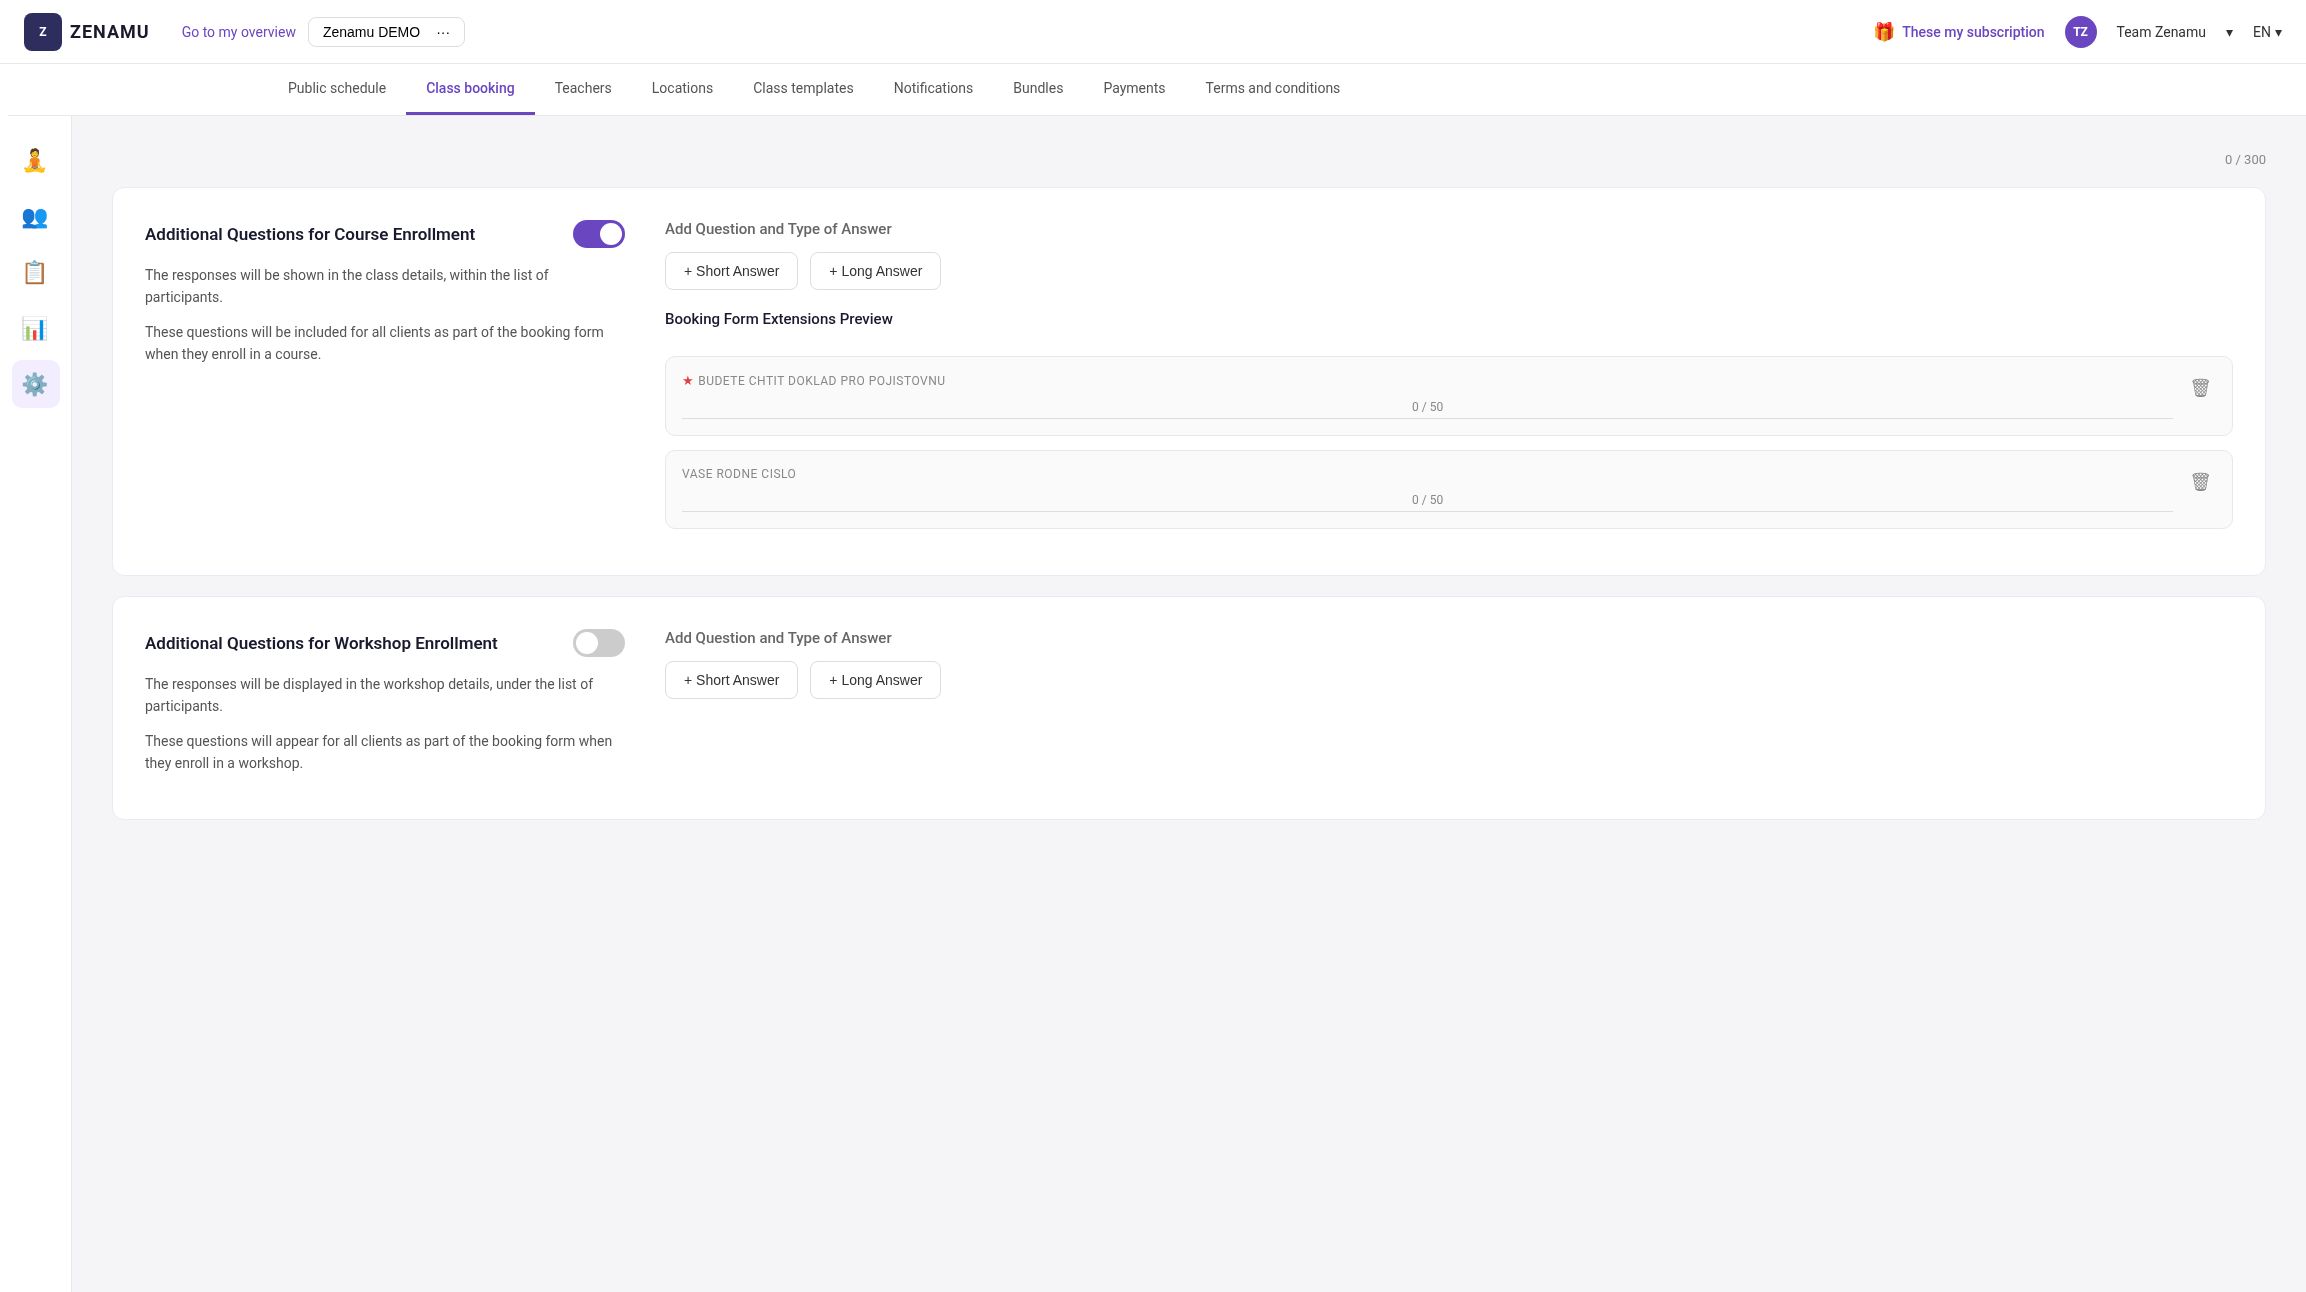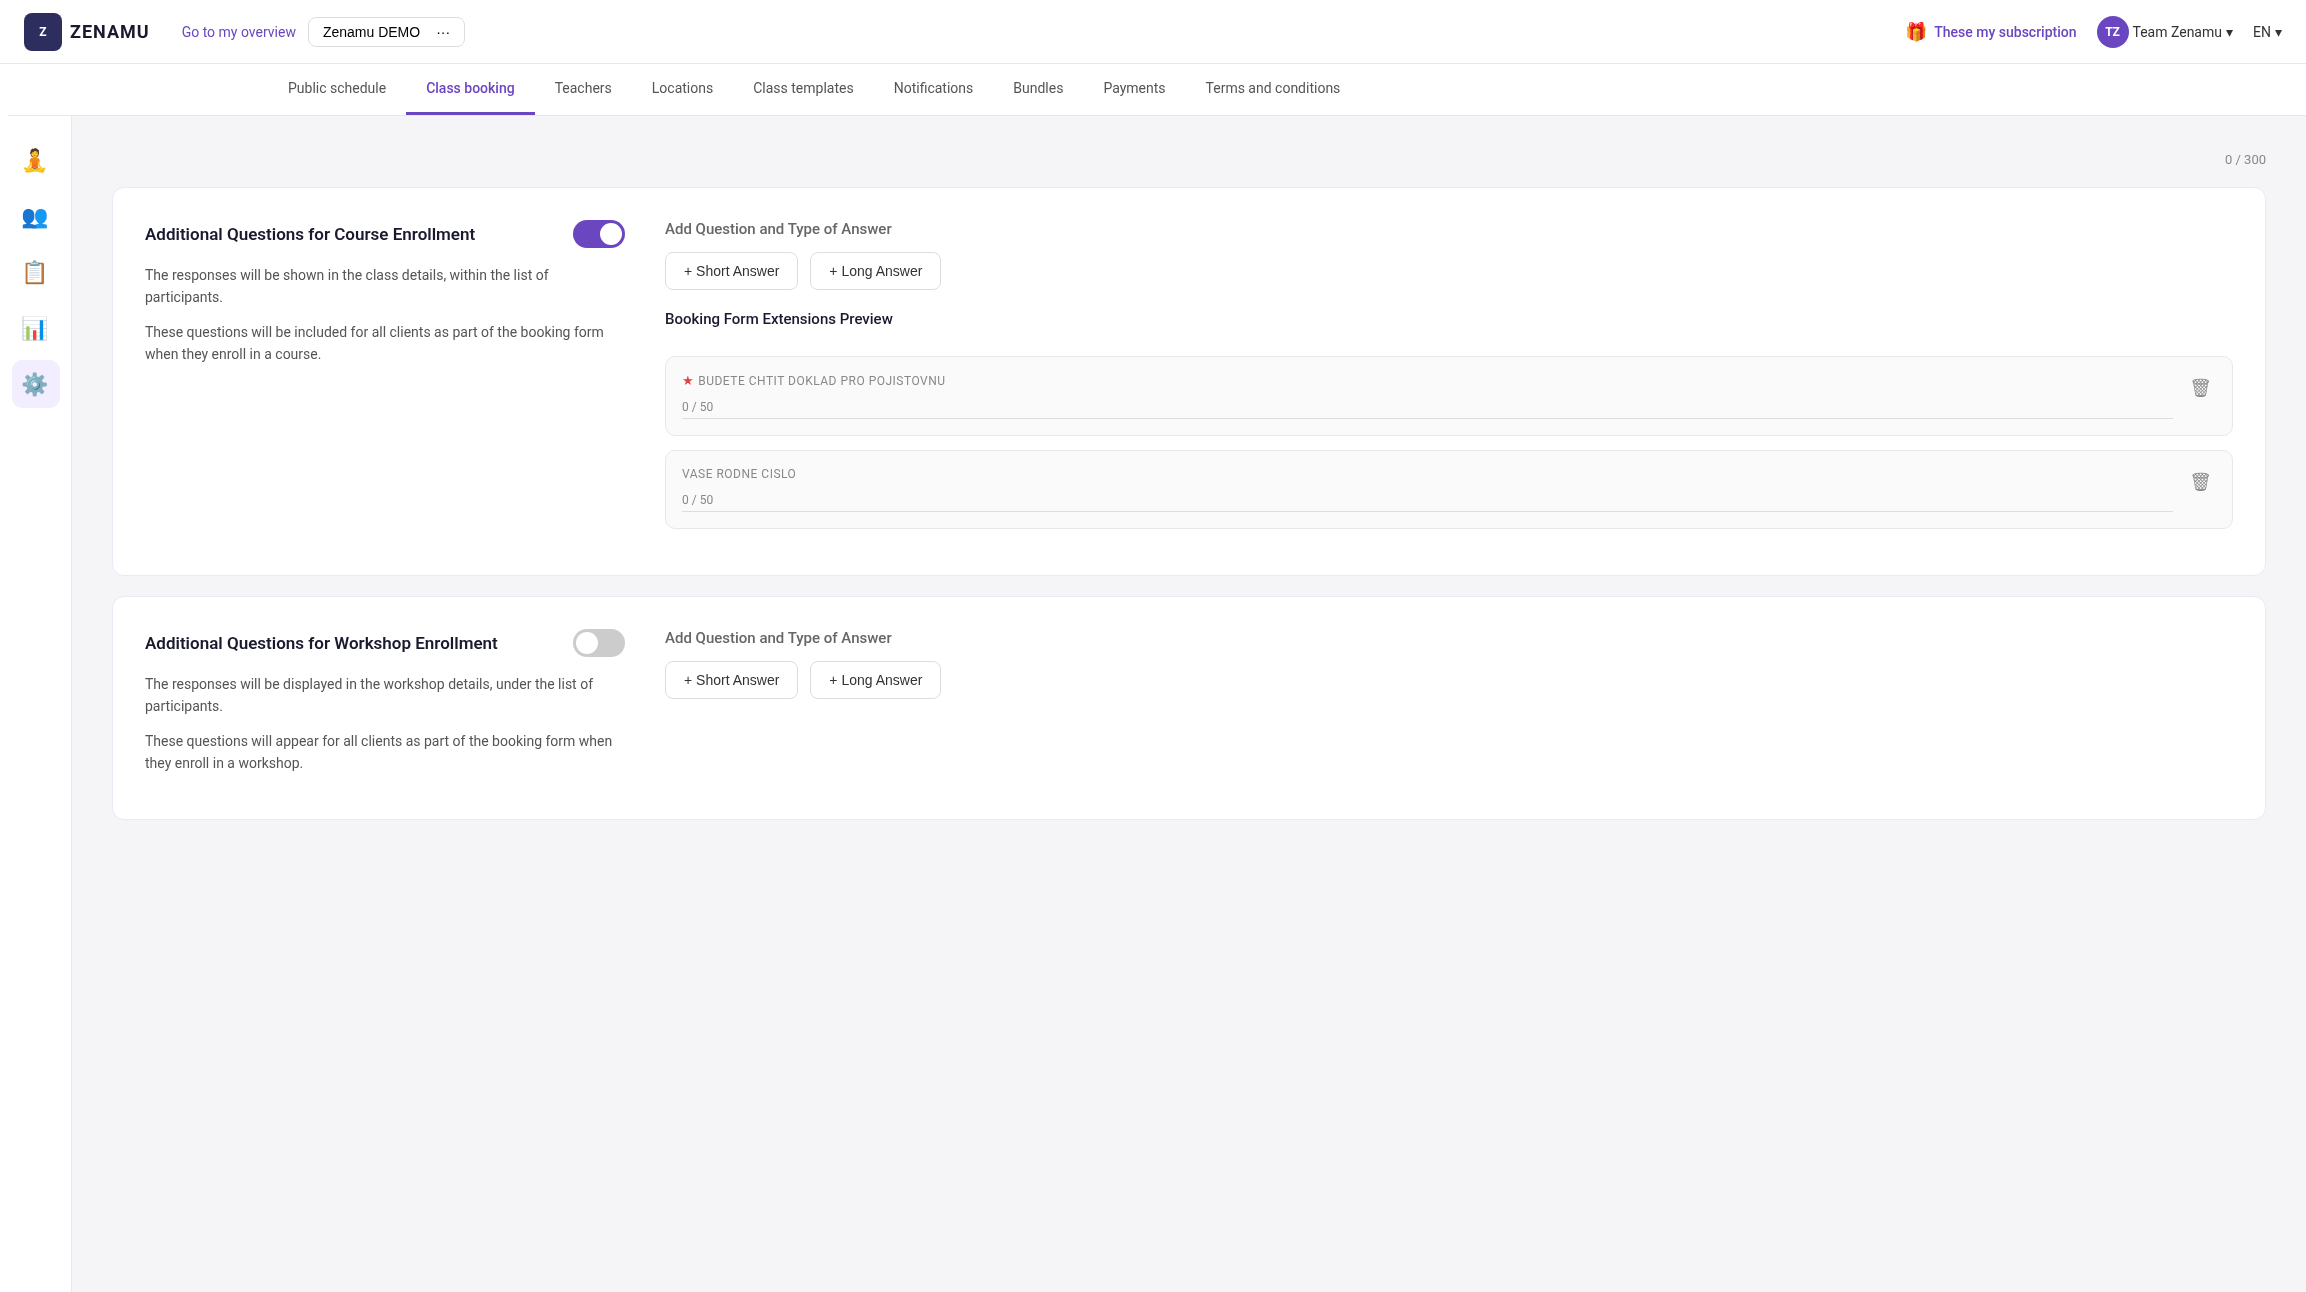--- a/index.html
+++ b/index.html
@@ -77,21 +77,21 @@
       gap: 6px;
       color: #6b46c1;
       font-size: 14px;
       font-weight: 500;
       cursor: pointer;
     }
     .gift-icon { font-size: 18px; }
     .user-btn {
       display: flex;
       align-items: center;
-      gap: 4px;
+      gap: 20px;
       cursor: pointer;
       font-size: 14px;
     }
     .avatar {
       width: 32px;
       height: 32px;
       border-radius: 50%;
       background: #6b46c1;
       display: flex;
       align-items: center;
@@ -307,21 +307,21 @@
       font-size: 13px;
     }
     .field-input {
       border: none;
       border-bottom: 1px solid #ddd;
       width: 100%;
       padding: 4px 0;
       font-size: 14px;
       background: transparent;
       display: flex;
-      justify-content: flex-start;
+      justify-content: center;
     }
     .field-counter {
       text-align: right;
       font-size: 12px;
       color: #888;
     }
     .delete-btn {
       color: #888;
       cursor: pointer;
       font-size: 18px;

